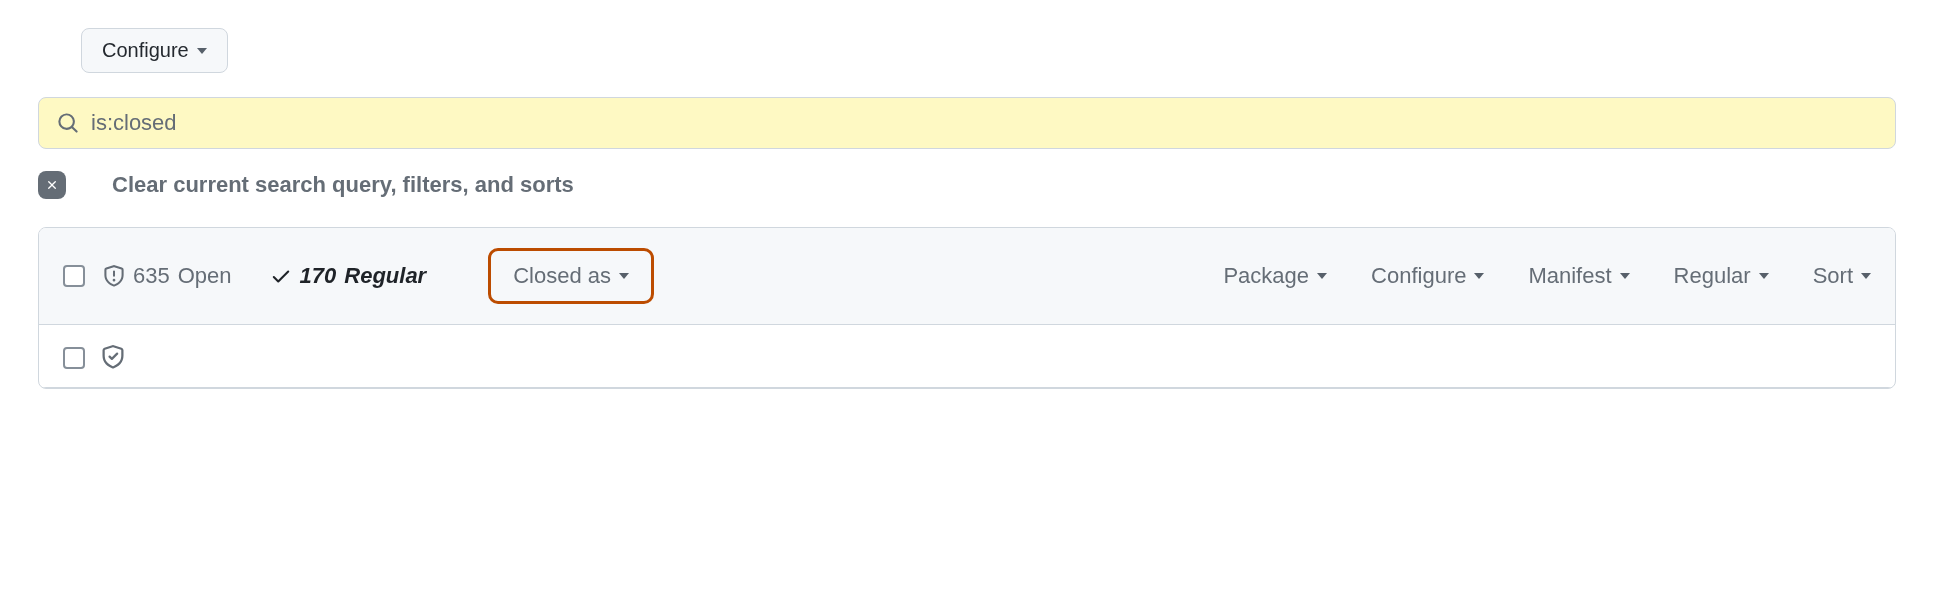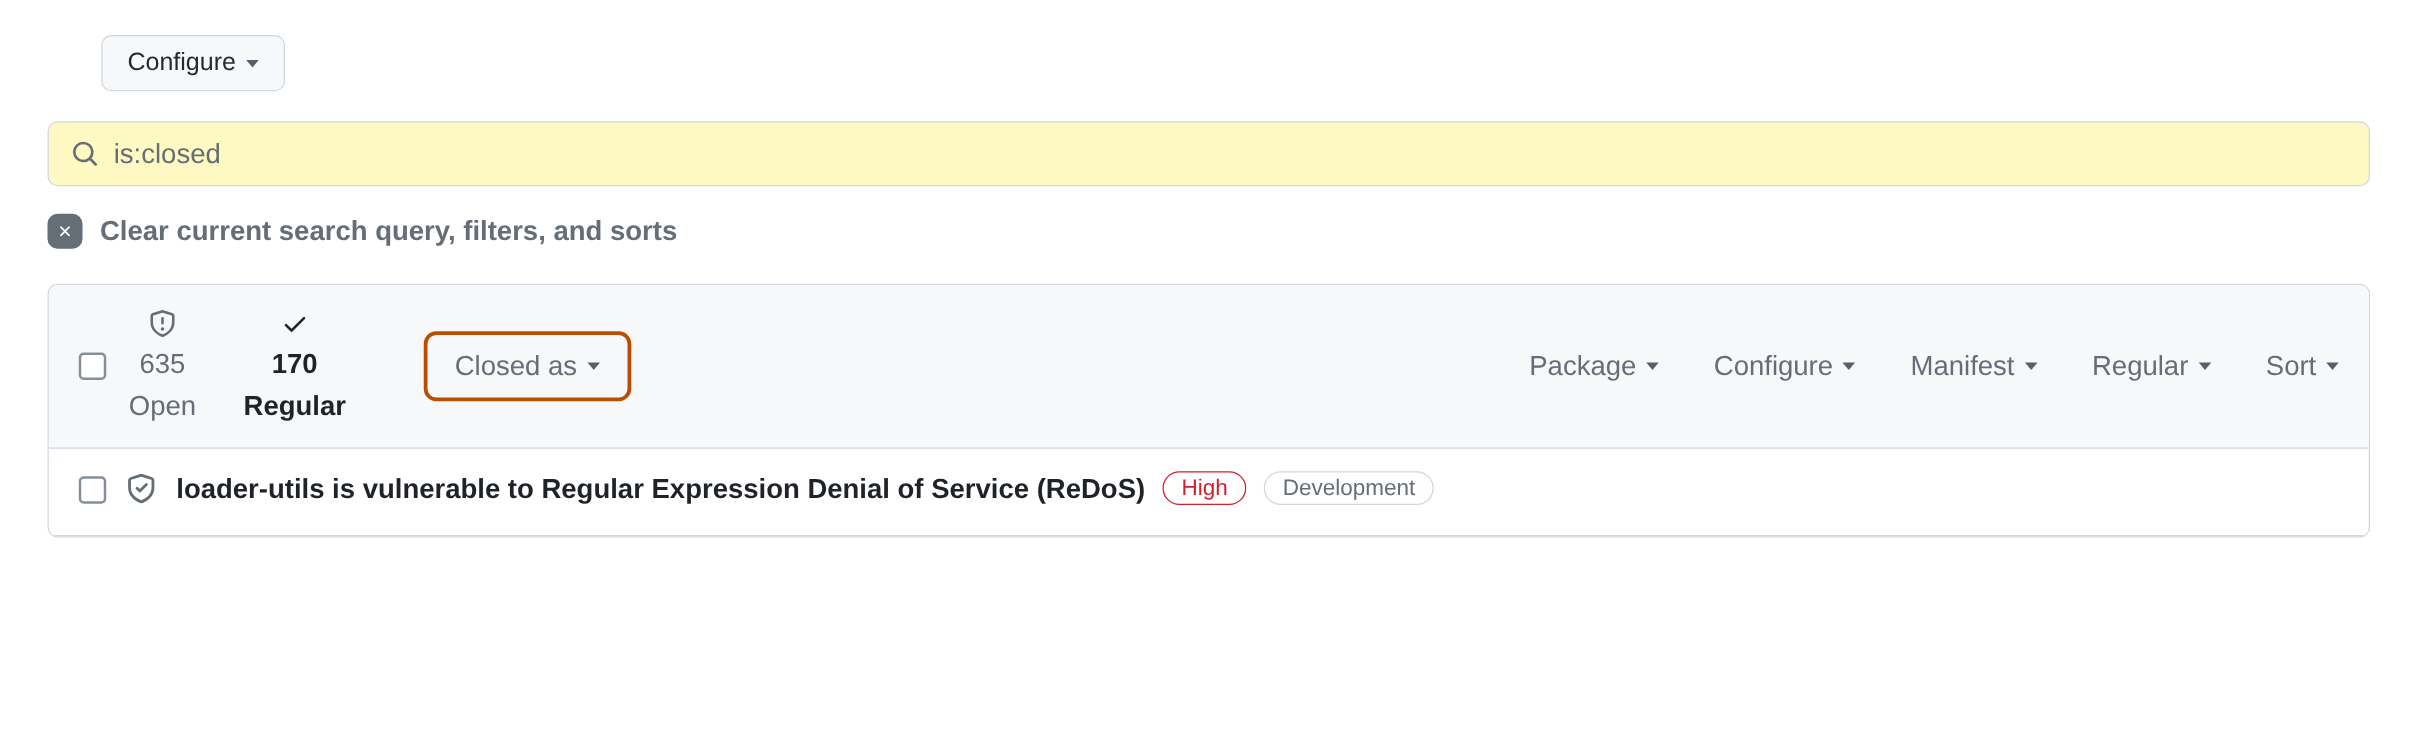--- a/index.html
+++ b/index.html
@@ -75,20 +75,21 @@
     border-radius: 8px;
     background: #656d76;
     display: flex;
     align-items: center;
     justify-content: center;
   }
   .clear-label {
     font-size: 22px;
     font-weight: 600;
     color: #656d76;
+    margin-left: 32px;
   }
 
   .list-box {
     border: 1px solid #d0d7de;
     border-radius: 8px;
     overflow: hidden;
   }
   .list-header {
     display: flex;
     align-items: center;
@@ -105,21 +106,20 @@
     background: #fff;
     flex-shrink: 0;
   }
   .tab-link {
     display: inline-flex;
     align-items: center;
     gap: 8px;
     font-size: 22px;
     color: #656d76;
     cursor: pointer;
-    flex-direction: column;
   }
   .tab-link.selected { color: #1f2328; font-weight: 600; }
   .filters-group {
     margin-left: auto;
     display: flex;
     align-items: flex-start;
     gap: 44px;
   }
   .filter-btn {
     display: inline-flex;
@@ -212,21 +212,21 @@
     <span class="checkbox"></span>
 
     <span class="tab-link">
       <svg class="icon-svg" width="22" height="22" viewBox="0 0 16 16" fill="#656d76">
         <path d="M8.533.133a1.75 1.75 0 0 0-1.066 0l-5.25 1.68A1.75 1.75 0 0 0 1 3.48V7c0 1.566.32 3.182 1.303 4.682.983 1.498 2.585 2.813 5.032 3.855a1.7 1.7 0 0 0 1.33 0c2.447-1.042 4.049-2.357 5.032-3.855C14.68 10.182 15 8.566 15 7V3.48a1.75 1.75 0 0 0-1.217-1.667L8.533.133Zm-.61 1.429a.25.25 0 0 1 .153 0l5.25 1.68a.25.25 0 0 1 .174.238V7c0 1.358-.275 2.666-1.057 3.86-.784 1.194-2.121 2.34-4.366 3.297a.2.2 0 0 1-.154 0c-2.245-.956-3.582-2.104-4.366-3.298C2.775 9.666 2.5 8.36 2.5 7V3.48a.25.25 0 0 1 .174-.237l5.25-1.68ZM8.75 4.75v3a.75.75 0 0 1-1.5 0v-3a.75.75 0 0 1 1.5 0ZM9 11a1 1 0 1 1-2 0 1 1 0 0 1 2 0Z"></path>
       </svg>
       <span>635</span>
       <span>Open</span>
     </span>
 
-    <span class="tab-link selected" style="margin-left:20px;">
+    <span class="tab-link selected" style="margin-left:20px;font-style:italic;">
       <svg class="icon-svg" width="22" height="22" viewBox="0 0 16 16" fill="#1f2328">
         <path d="M13.78 4.22a.75.75 0 0 1 0 1.06l-7.25 7.25a.75.75 0 0 1-1.06 0L2.22 9.28a.751.751 0 0 1 .018-1.042.751.751 0 0 1 1.042-.018L6 10.94l6.72-6.72a.75.75 0 0 1 1.06 0Z"></path>
       </svg>
       <span>170</span>
       <span>Regular</span>
     </span>
 
     <span class="filter-highlight">
       <button class="filter-btn">
         <span>Closed as</span>
@@ -257,24 +257,19 @@
       </button>
     </div>
   </div>
 
   <div class="list-row">
     <span class="checkbox" style="margin-top:4px;"></span>
     <svg class="icon-svg" width="24" height="24" viewBox="0 0 16 16" fill="#656d76" style="margin-top:2px;">
       <path d="m8.533.133 5.25 1.68A1.75 1.75 0 0 1 15 3.48V7c0 1.566-.32 3.182-1.303 4.682-.983 1.498-2.585 2.813-5.032 3.855a1.7 1.7 0 0 1-1.33 0c-2.447-1.042-4.049-2.357-5.032-3.855C1.32 10.182 1 8.566 1 7V3.48a1.75 1.75 0 0 1 1.217-1.667l5.25-1.68a1.75 1.75 0 0 1 1.066 0Zm-.61 1.429.001.001-5.25 1.68a.25.25 0 0 0-.174.237V7c0 1.36.275 2.666 1.057 3.859.784 1.194 2.121 2.342 4.366 3.298a.2.2 0 0 0 .154 0c2.245-.957 3.582-2.103 4.366-3.297C13.225 9.666 13.5 8.358 13.5 7V3.48a.25.25 0 0 0-.174-.238l-5.25-1.68a.25.25 0 0 0-.153 0ZM11.28 6.28l-3.5 3.5a.75.75 0 0 1-1.06 0l-1.5-1.5a.749.749 0 0 1 .326-1.275.749.749 0 0 1 .734.215l.97.97 2.97-2.97a.751.751 0 0 1 1.042.018.751.751 0 0 1 .018 1.042Z"></path>
     </svg>
     <div class="row-main">
-      <div class="row-title-line">
-        <a class="row-title">loader-utils is vulnerable to Regular Expression Denial of Service (ReDoS)</a>
-        <span class="badge badge-high">High</span>
-        <span class="badge badge-scope">Development</span>
-      </div>
     </div>
   </div>
 
 </div>
 
 
 
 
 </body></html>

